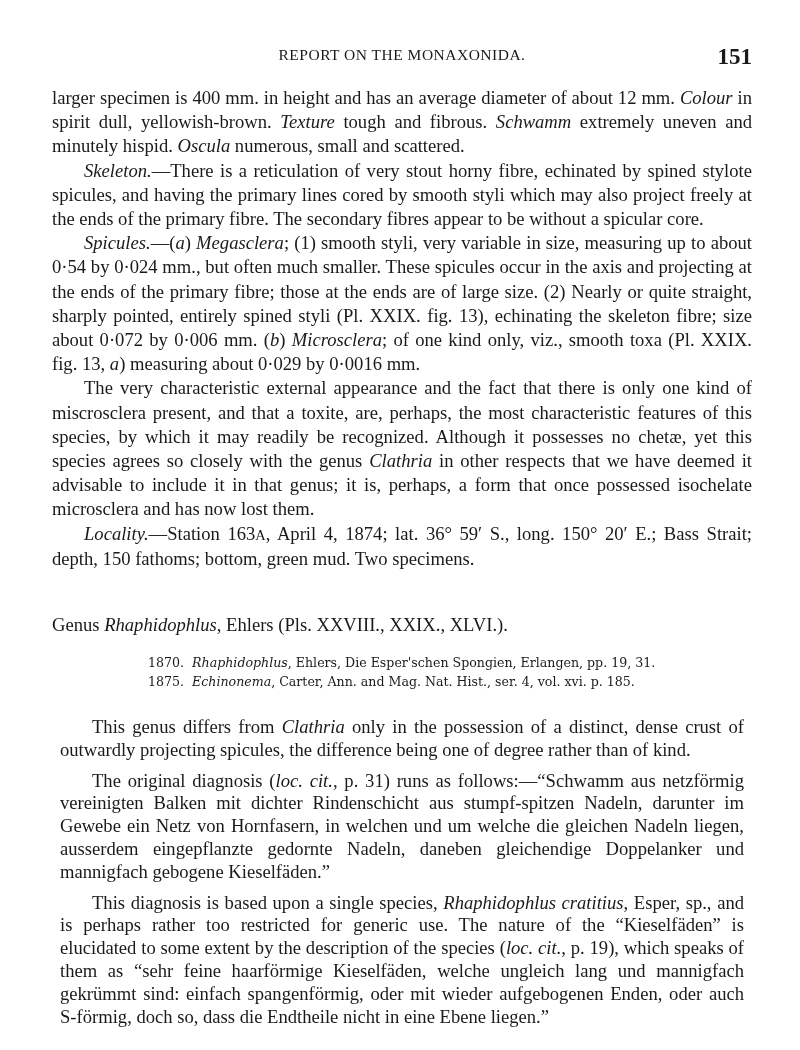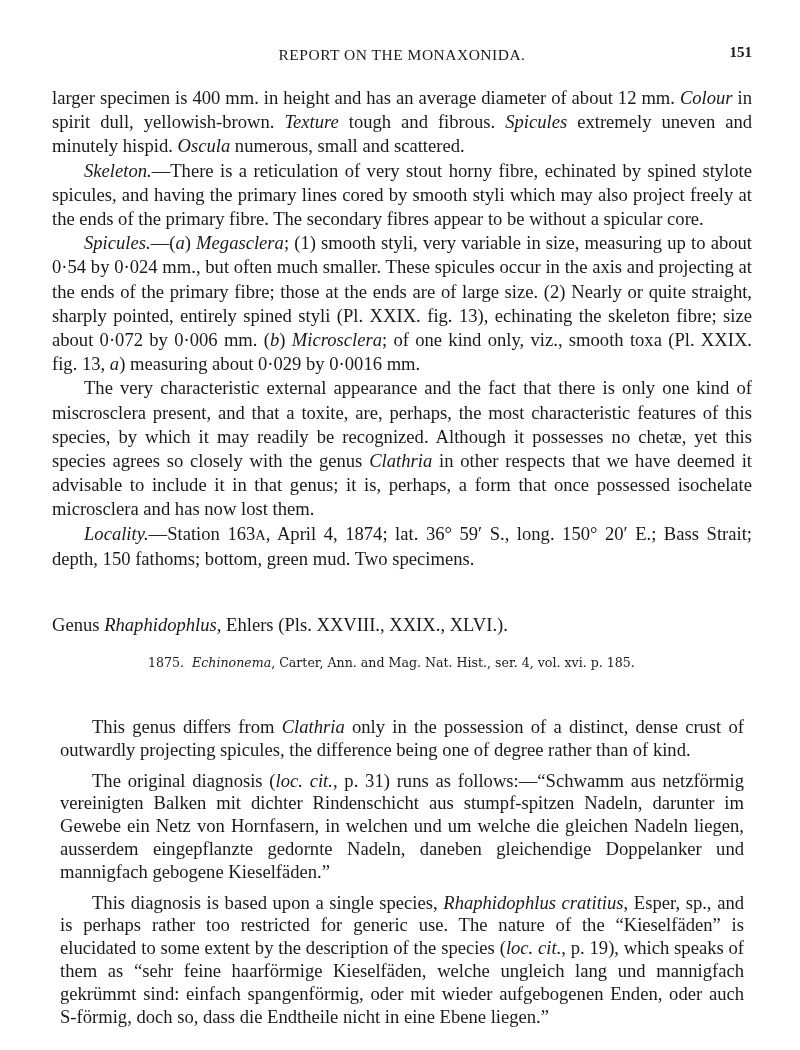--- a/index.html
+++ b/index.html
@@ -11,21 +11,21 @@
     .page { position: absolute; left: 0; top: 0; width: 800px; height: 1050px; }
     .running-head {
       position: absolute; top: 44px; left: 52px; width: 700px; height: 22px;
       font-family: "Liberation Serif", serif;
     }
     .running-title {
       position: absolute; left: 0; right: 0; text-align: center;
       font-size: 15.5px; letter-spacing: 0.5px; top: 2px;
     }
     .page-number {
-      position: absolute; right: 0; top: 0; font-size: 15px; font-weight: bold;
+      position: absolute; right: 0; top: 0; font-size: 23px; font-weight: bold;
     }
     .body {
       position: absolute; left: 52px; top: 86px; width: 700px;
       font-family: "Liberation Serif", serif;
       font-size: 18.6px; line-height: 24.2px;
       text-align: justify;
     }
     .body p { margin: 0; text-indent: 0; }
     .body p.ind { text-indent: 32px; }
     .body p.last { text-align-last: left; }
@@ -54,32 +54,36 @@
 <body>
 
 <div class="page">
 
   <div class="running-head">
     <div class="running-title">REPORT ON THE MONAXONIDA.</div>
     <div class="page-number">151</div>
   </div>
 
   <div class="body">
-    <p class="last"><span>larger specimen is 400 mm. in height and has an average diameter of about 12 mm. </span><em>Colour</em><span> in spirit dull, yellowish-brown.  </span><em>Texture</em><span> tough and fibrous.  </span><em>Spicules</em><span> extremely uneven and minutely hispid.  </span><em>Oscula</em><span> numerous, small and scattered.</span></p>
+    <p class="last"><span>larger specimen is 400 mm. in height and has an average diameter of about 12 mm. </span><em>Colour</em><span> in spirit dull, yellowish-brown.  </span><em>Texture</em><span> tough and fibrous.  </span><em>Schwamm</em><span> extremely uneven and minutely hispid.  </span><em>Oscula</em><span> numerous, small and scattered.</span></p>
     <p class="ind last"><em>Skeleton.</em><span>—There is a reticulation of very stout horny fibre, echinated by spined stylote spicules, and having the primary lines cored by smooth styli which may also project freely at the ends of the primary fibre.  The secondary fibres appear to be without a spicular core.</span></p>
     <p class="ind last"><em>Spicules.</em><span>—(</span><em>a</em><span>) </span><em>Megasclera</em><span>; (1) smooth styli, very variable in size, measuring up to about 0·54 by 0·024 mm., but often much smaller.  These spicules occur in the axis and projecting at the ends of the primary fibre; those at the ends are of large size.  (2) Nearly or quite straight, sharply pointed, entirely spined styli (Pl. XXIX. fig. 13), echinating the skeleton fibre; size about 0·072 by 0·006 mm.  (</span><em>b</em><span>) </span><em>Microsclera</em><span>; of one kind only, viz., smooth toxa (Pl. XXIX. fig. 13, </span><em>a</em><span>) measuring about 0·029 by 0·0016 mm.</span></p>
     <p class="ind last"><span>The very characteristic external appearance and the fact that there is only one kind of miscrosclera present, and that a toxite, are, perhaps, the most characteristic features of this species, by which it may readily be recognized.  Although it possesses no chetæ, yet this species agrees so closely with the genus </span><em>Clathria</em><span> in other respects that we have deemed it advisable to include it in that genus; it is, perhaps, a form that once possessed isochelate microsclera and has now lost them.</span></p>
     <p class="ind last"><em>Locality.</em><span>—Station 163</span><span class="sc">A</span><span>, April 4, 1874; lat. 36° 59′ S., long. 150° 20′ E.; Bass Strait; depth, 150 fathoms; bottom, green mud.  Two specimens.</span></p>
   </div>
 
   <div class="genus-heading">
     <span>Genus </span><em>Rhaphidophlus</em><span>, Ehlers (Pls. XXVIII., XXIX., XLVI.).</span>
   </div>
 
   <div class="synonymy">
+    <div class="syn-line">
+      <span>1870.</span>&nbsp;
+      <em>Rhaphidophlus</em><span>, Ehlers, Die Esper'schen Spongien, Erlangen, pp. 19, 31.</span>
+    </div>
     <div class="syn-line">
       <span>1875.</span>&nbsp;
       <em>Echinonema</em><span>, Carter, Ann. and Mag. Nat. Hist., ser. 4, vol. xvi. p. 185.</span>
     </div>
   </div>
 
   <div class="body2">
     <p class="ind last"><span>This genus differs from </span><em>Clathria</em><span> only in the possession of a distinct, dense crust of outwardly projecting spicules, the difference being one of degree rather than of kind.</span></p>
     <p class="ind last"><span>The original diagnosis (</span><em>loc. cit.</em><span>, p. 31) runs as follows:—“Schwamm aus netzförmig vereinigten Balken mit dichter Rindenschicht aus stumpf-spitzen Nadeln, darunter im Gewebe ein Netz von Hornfasern, in welchen und um welche die gleichen Nadeln liegen, ausserdem eingepflanzte gedornte Nadeln, daneben gleichendige Doppelanker und mannigfach gebogene Kieselfäden.”</span></p>
     <p class="ind last"><span>This diagnosis is based upon a single species, </span><em>Rhaphidophlus cratitius</em><span>, Esper, sp., and is perhaps rather too restricted for generic use.  The nature of the “Kieselfäden” is elucidated to some extent by the description of the species (</span><em>loc. cit.</em><span>, p. 19), which speaks of them as “sehr feine haarförmige Kieselfäden, welche ungleich lang und mannigfach gekrümmt sind: einfach spangenförmig, oder mit wieder aufgebogenen Enden, oder auch S-förmig, doch so, dass die Endtheile nicht in eine Ebene liegen.”</span></p>

